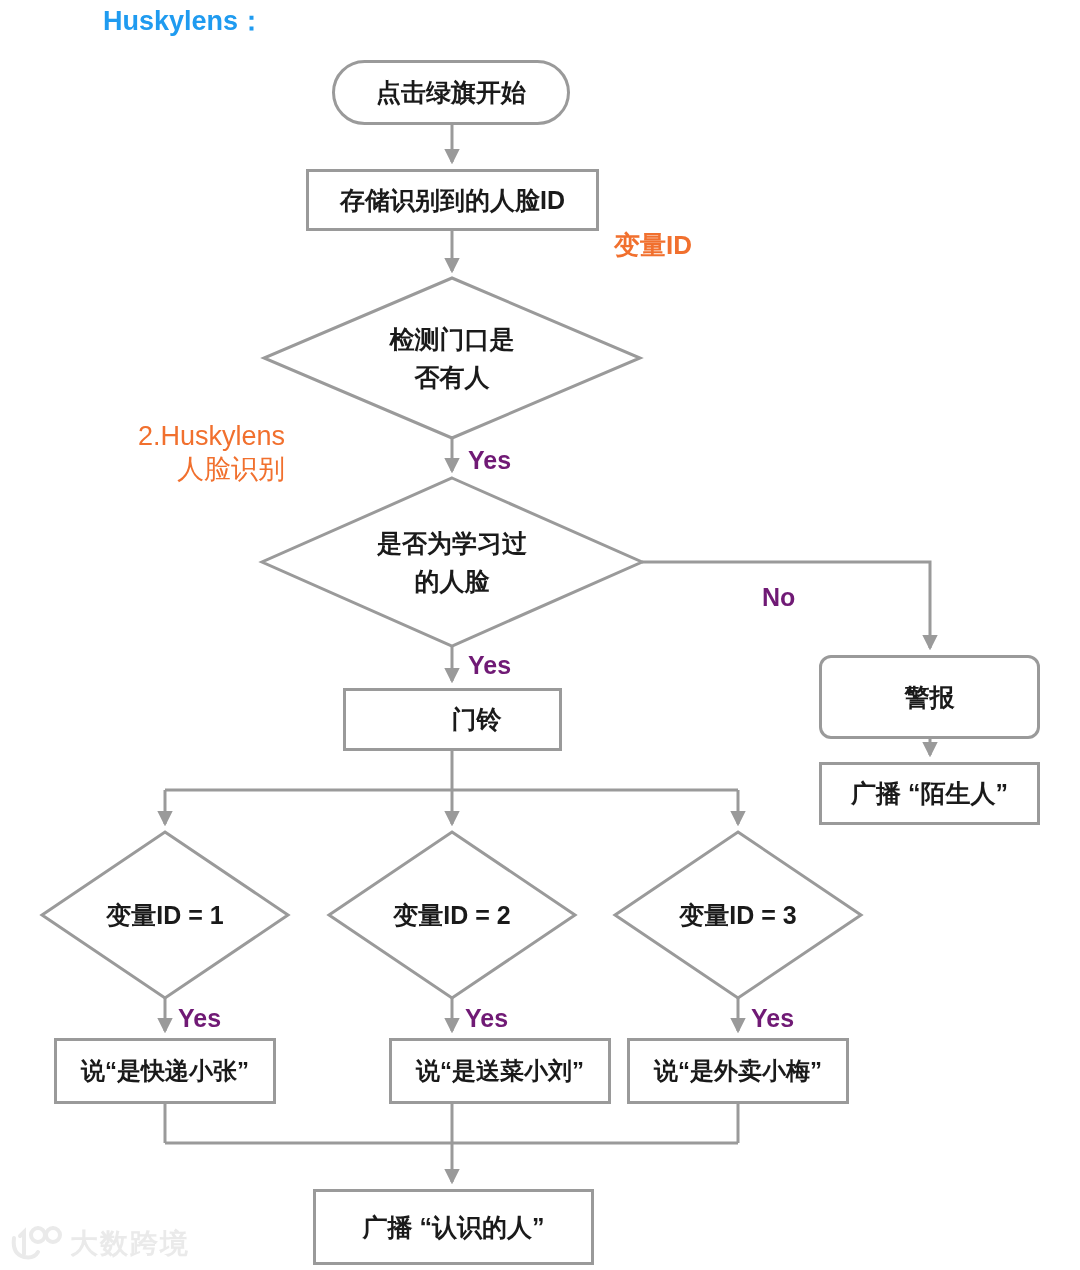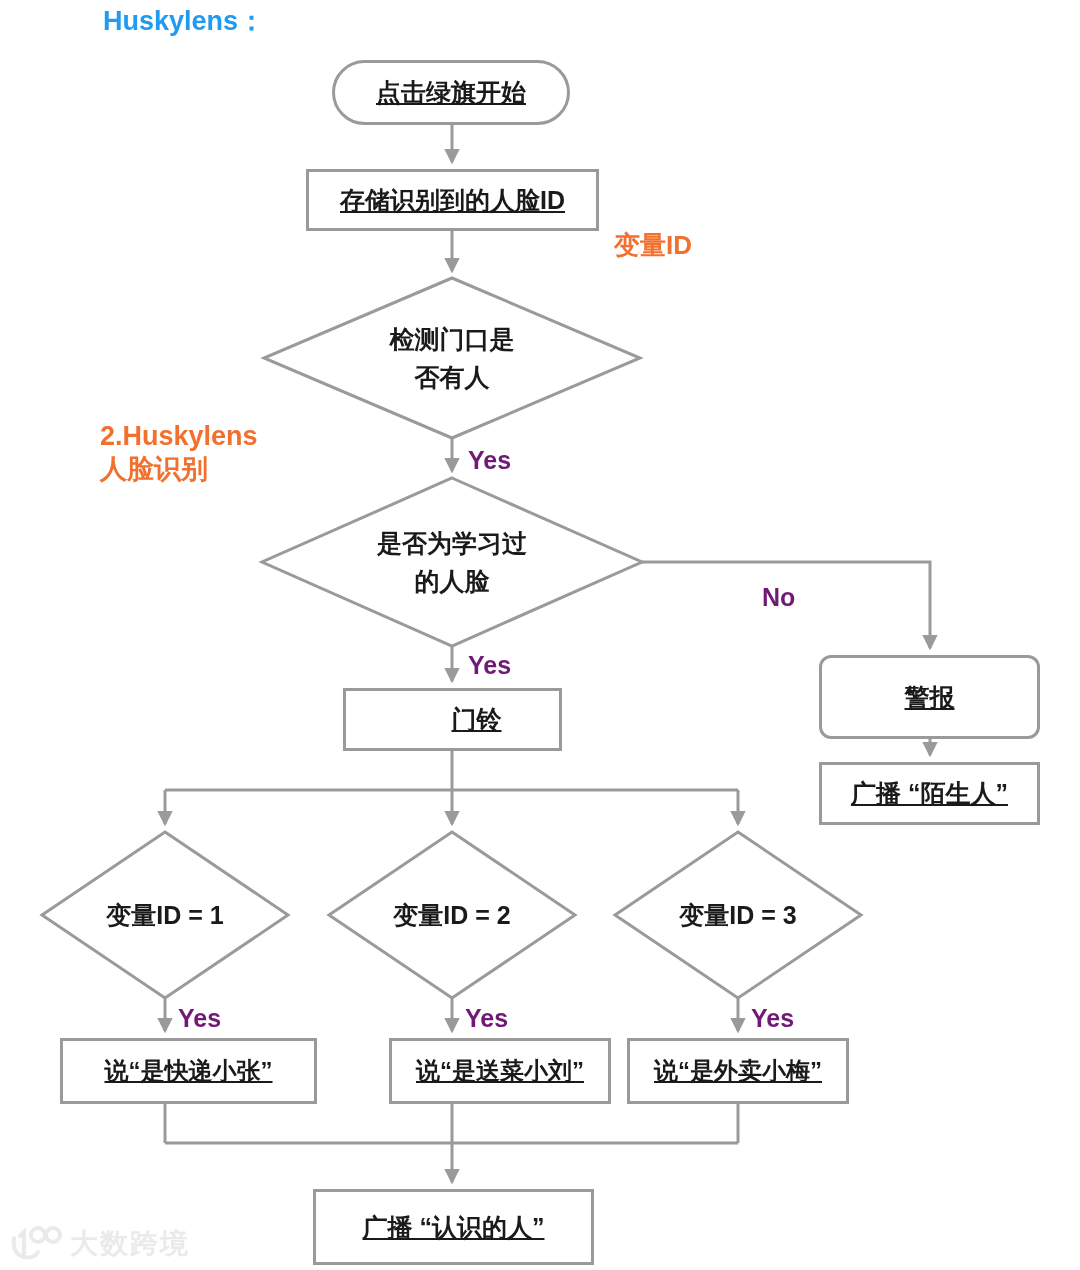--- a/index.html
+++ b/index.html
@@ -15,21 +15,20 @@
   .node{
     position:absolute;
     box-sizing:border-box;
     border:3px solid #9a9a9a;
     background:#ffffff;
     display:flex;align-items:center;justify-content:center;
     font-weight:bold;font-size:25px;
     text-align:center;
     white-space:nowrap;
     z-index:2;
-    text-decoration:underline;
   }
   .pill{border-radius:35px;}
   .dlabel{
     position:absolute;
     transform:translate(-50%,-50%);
     font-weight:bold;font-size:25px;line-height:38px;
     text-align:center;white-space:nowrap;z-index:2;
   }
   .edge-label{
     position:absolute;
@@ -40,22 +39,22 @@
   .page-title{
     position:absolute;left:103px;top:3px;
     font-weight:bold;font-size:27px;color:#1f9bf0;white-space:nowrap;
   }
   .var-id{
     position:absolute;left:614px;top:184px;
     font-weight:bold;font-size:26px;color:#f1702e;white-space:nowrap;margin-top:44px;
   }
   .step-note{
     position:absolute;left:100px;top:420px;width:185px;
-    font-weight:bold;font-size:27px;line-height:33px;color:#f1702e;
-    text-align:left;white-space:nowrap;
+    font-weight:normal;font-size:27px;line-height:33px;color:#f1702e;
+    text-align:right;white-space:nowrap;
   }
   .say{font-size:24px;}
   .watermark{
     position:absolute;left:8px;top:1224px;
     display:flex;align-items:center;gap:6px;
     color:#eaeaea;z-index:1;
   }
   .watermark .wm-text{font-weight:bold;font-size:28px;letter-spacing:2px;white-space:nowrap;}
 </style>
 </head>
@@ -109,21 +108,21 @@
   <div class="node pill" style="left:332px;top:60px;width:238px;height:65px;">点击绿旗开始</div>
 
   <div class="node" style="left:306px;top:169px;width:293px;height:62px;">存储识别到的人脸ID</div>
 
   <div class="node" style="left:819px;top:655px;width:221px;height:84px;border-radius:12px;">警报</div>
 
   <div class="node" style="left:819px;top:762px;width:221px;height:63px;">广播 “陌生人”</div>
 
   <div class="node" style="left:343px;top:688px;width:219px;height:63px;padding-left:48px;">门铃</div>
 
-  <div class="node say" style="left:60px;top:1038px;width:257px;height:66px;">说“是快递小张”</div>
+  <div class="node say" style="left:54px;top:1038px;width:222px;height:66px;">说“是快递小张”</div>
 
   <div class="node say" style="left:341px;top:1038px;width:222px;height:66px;margin-left:48px;">说“是送菜小刘”</div>
 
   <div class="node say" style="left:627px;top:1038px;width:222px;height:66px;">说“是外卖小梅”</div>
 
   <div class="node" style="left:313px;top:1189px;width:281px;height:76px;">广播 “认识的人”</div>
 
   <div class="dlabel" style="left:452px;top:358px;">
     <div>检测门口是</div>
     <div>否有人</div>

